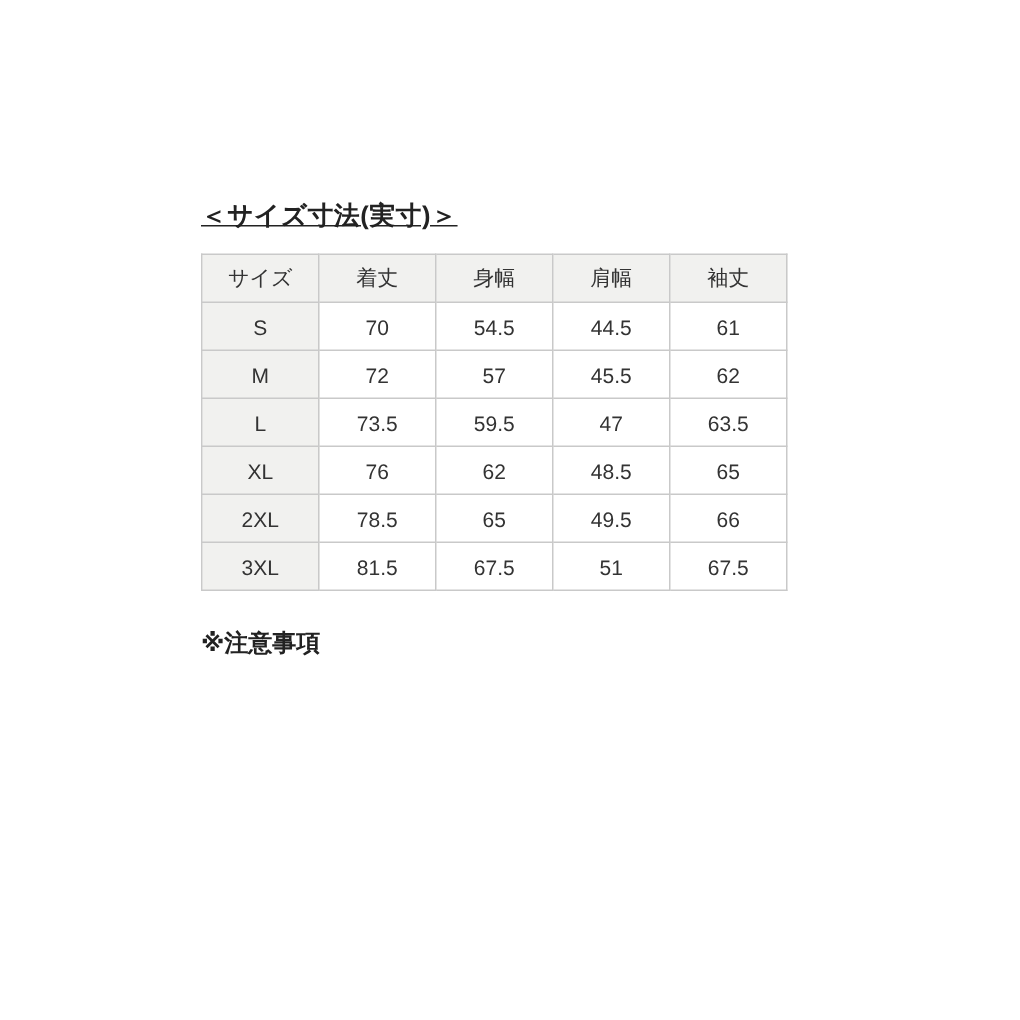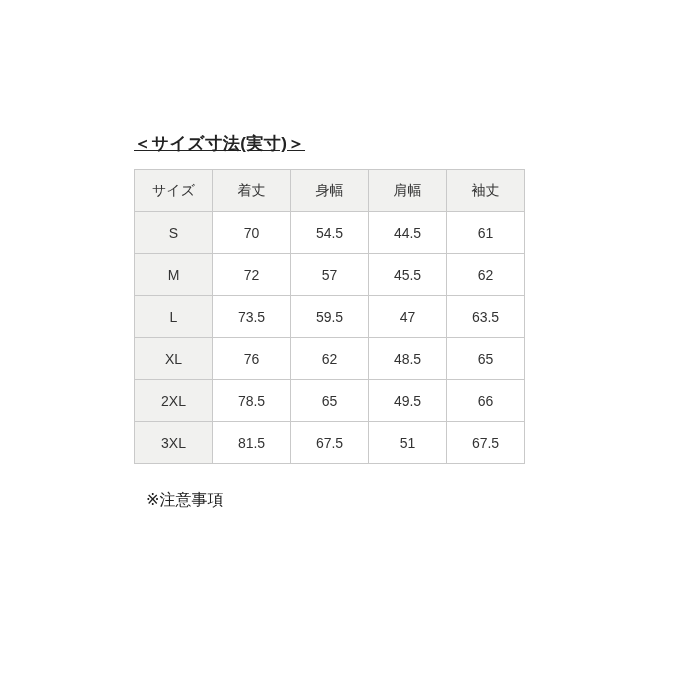--- a/index.html
+++ b/index.html
@@ -39,40 +39,40 @@
   }
   table.size-table {
     border-collapse: collapse;
     table-layout: fixed;
     width: 391px;
   }
   .size-table th,
   .size-table td {
     border: 1px solid var(--border);
     width: 78px;
-    height: 42px;
+    height: 32px;
     padding: 0;
     text-align: center;
     vertical-align: middle;
     font-size: 14px;
     font-weight: 400;
     color: var(--text);
   }
   .size-table thead th,
   .size-table tbody th {
     background: var(--header-bg);
   }
   .notes {
     margin-top: 26px;
   }
   .notes-heading {
     font-size: 16px;
-    font-weight: 400;
+    font-weight: 700;
     color: var(--heading-text);
-    margin: 12px;
+    margin: 0;
     line-height: 1.2;
   }
   .notes-body {
     margin: 3px 0 0 0;
     font-size: 15px;
     font-weight: 400;
     color: var(--text);
     line-height: 1.5;
   }
 </style>

